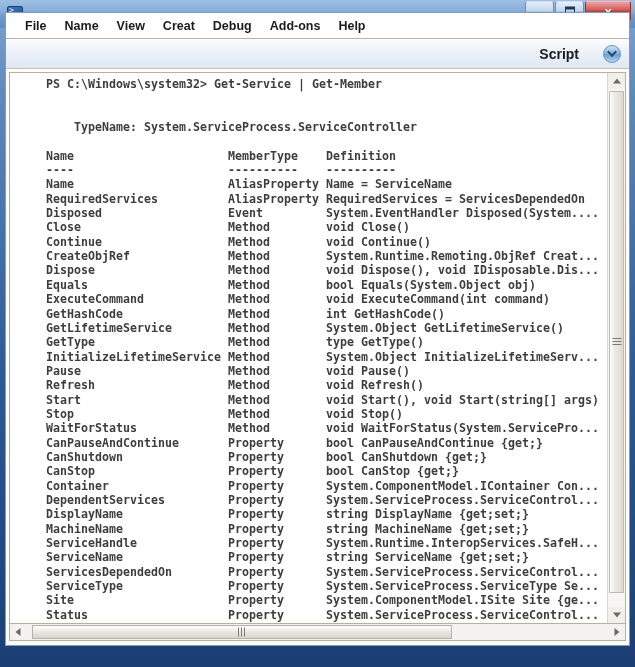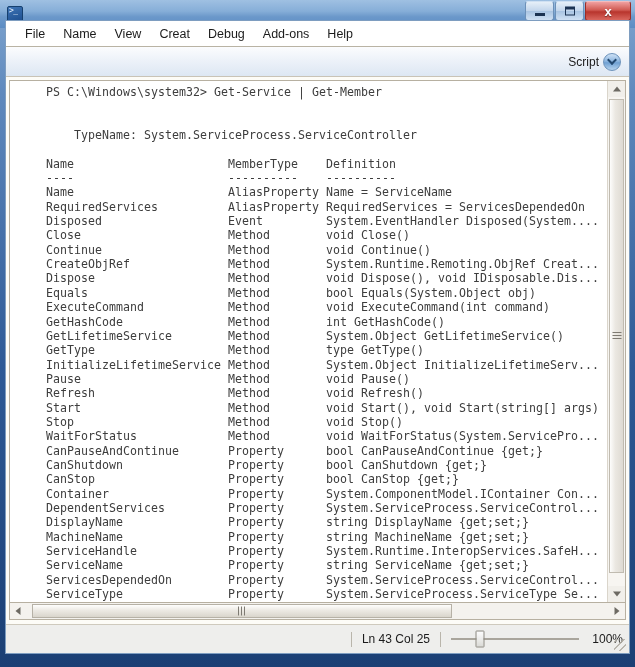--- a/index.html
+++ b/index.html
@@ -107,28 +107,29 @@
     transform: translate(-50%,-50%);
     width: 10px; height: 9px;
     border: 1px solid #1c3352;
     border-top-width: 3px;
     box-sizing: border-box;
   }
 
   
   .client {
     position: absolute;
-    left: 5px; top: 20px;
+    left: 5px; top: 12px;
     width: 625px;
     height: 634px;
     background: #fdfcf7;
     border: 1px solid #7e9dc0;
     box-sizing: border-box;
     display: flex;
     flex-direction: column;
+    font-weight: bold;
   }
 
   .menubar {
     height: 25px;
     background: #ffffff;
     border-bottom: 1px solid #b9b3a4;
     display: flex;
     align-items: center;
     padding-left: 10px;
     flex: none;
@@ -145,23 +146,23 @@
     height: 29px;
     background: linear-gradient(180deg, #fbfcfe 0%, #edf2f9 45%, #dde7f3 100%);
     border-bottom: 1px solid #c9c3b6;
     display: flex;
     align-items: center;
     justify-content: flex-end;
     padding-right: 8px;
     flex: none;
   }
   .script-label {
-    font-size: 12px;
+    font-size: 14px;
     color: #1b1b1b;
-    margin-right: 4px;
+    margin-right: 24px;
   }
   .script-toggle {
     width: 18px; height: 18px;
     border-radius: 50%;
     background: linear-gradient(180deg, #cfe2f6 0%, #8cb5df 45%, #6fa0d2 55%, #b7d4ef 100%);
     border: 1px solid #6d93bb;
     box-sizing: border-box;
     position: relative;
     cursor: pointer;
   }
@@ -452,26 +453,15 @@
           <span class="hgrip"></span>
         </div>
       </div>
       <div class="hs-arrow">
         <span class="tri right" style="position:absolute;left:50%;top:50%;transform:translate(-50%,-50%);"></span>
       </div>
     </div>
 
     <div class="pane-gap"></div>
 
-    <div class="statusbar">
-      <span class="sep"></span>
-      <span class="status-pos">Ln 43  Col 25</span>
-      <span class="sep"></span>
-      <div class="zoom-slider">
-        <span class="zoom-rail"></span>
-        <span class="zoom-thumb"></span>
-      </div>
-      <span class="zoom-pct">100%</span>
-      <span class="resize-grip"></span>
-    </div>
 
   </div>
 </div>
 
 </body></html>

